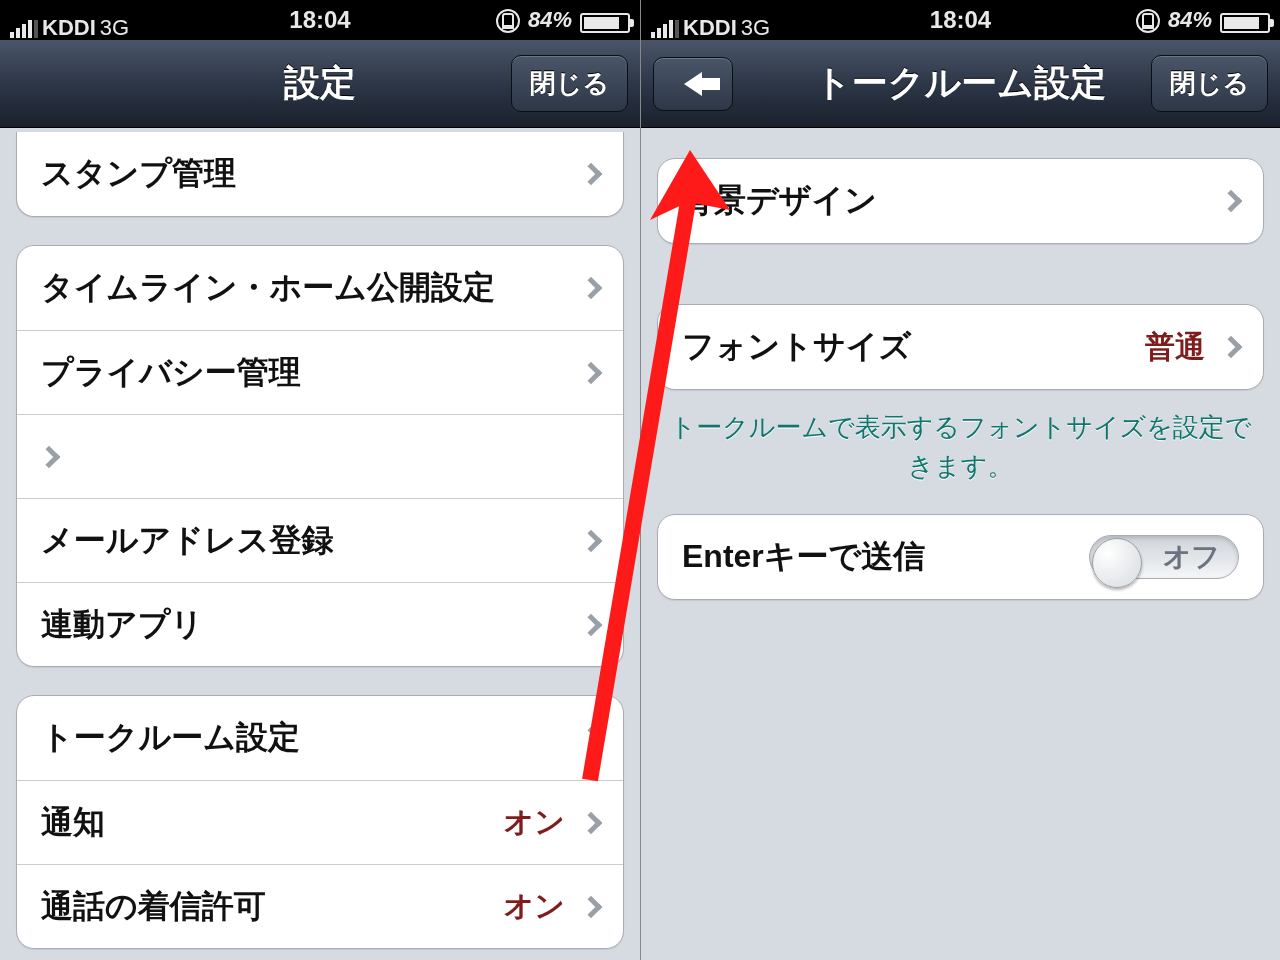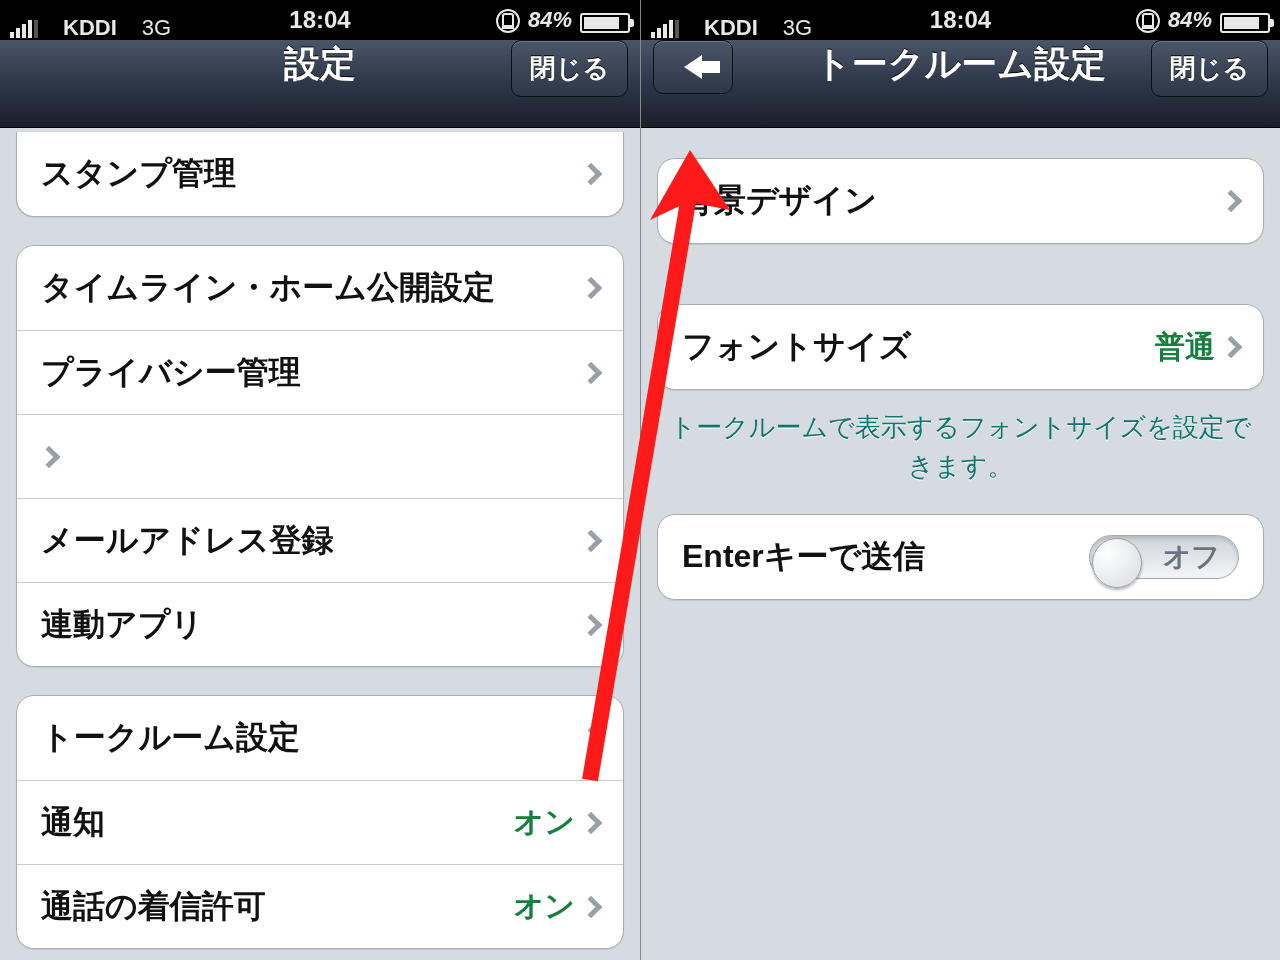--- a/index.html
+++ b/index.html
@@ -13,21 +13,21 @@
     height: 40px;
     background: #000;
     color: #e8e8e8;
     display: flex;
     align-items: center;
     font-size: 22px;
     font-weight: 600;
     padding: 0 10px;
     position: relative;
   }
-  .status-left { display: flex; align-items: center; gap: 25px; margin-top: 15px; }
+  .status-left { display: flex; align-items: center; gap: 4px; margin-top: 15px; }
   .signal { display: flex; align-items: flex-end; gap: 2px; height: 20px; }
   .signal span { width: 4px; background: #e8e8e8; }
   .signal span:nth-child(1){height:6px;}
   .signal span:nth-child(2){height:10px;}
   .signal span:nth-child(3){height:14px;}
   .signal span:nth-child(4){height:18px;}
   .signal span:nth-child(5){height:18px;background:#555;}
   .status-center { position: absolute; left: 50%; transform: translateX(-50%); top:0; height:40px; display:flex; align-items:center; font-size:24px; font-weight:600; }
   .status-right { margin-left: auto; display: flex; align-items: flex-end; gap: 8px; font-style: italic; }
   .lock-icon {
@@ -37,21 +37,21 @@
   .battery { width: 50px; height: 20px; border: 2px solid #e8e8e8; border-radius: 3px; position: relative; padding:2px;}
   .battery::after{ content:""; position:absolute; right:-6px; top:4px; width:4px; height:8px; background:#e8e8e8; border-radius:0 2px 2px 0;}
   .battery-fill{ height:100%; width:84%; background:#e8e8e8;}
 
   
   .nav-bar {
     height: 88px;
     background: linear-gradient(to bottom, #4a5568 0%, #2d3748 50%, #1a202c 100%);
     border-bottom: 1px solid #000;
     display: flex;
-    align-items: flex-start;
+    align-items: center;
     position: relative;
     padding: 0 12px;
   }
   .nav-title {
     color: #fff;
     font-size: 36px;
     font-weight: 700;
     text-shadow: 0 -1px 0 #000;
     position: absolute;
     left: 50%;
@@ -98,21 +98,21 @@
     align-items: center;
     min-height: 84px;
     padding: 0 24px;
     border-top: 1px solid #c9ccd1;
     font-size: 32px;
     font-weight: 700;
     color: #111;
   }
   .cell:first-child { border-top: none; }
   .cell .label { flex: 1; }
-  .cell .value { color: #15803d; font-weight: 600; margin-right: 8px; font-size: 30px;}
+  .cell .value { color: #7f1d1d; font-weight: 600; margin-right: 18px; font-size: 30px;}
   .chevron {
     width: 16px; height: 16px;
     border-top: 5px solid #9aa0a8;
     border-right: 5px solid #9aa0a8;
     transform: rotate(45deg);
   }
   .footer-text {
     color: #0f766e;
     font-size: 26px;
     text-align: center;

